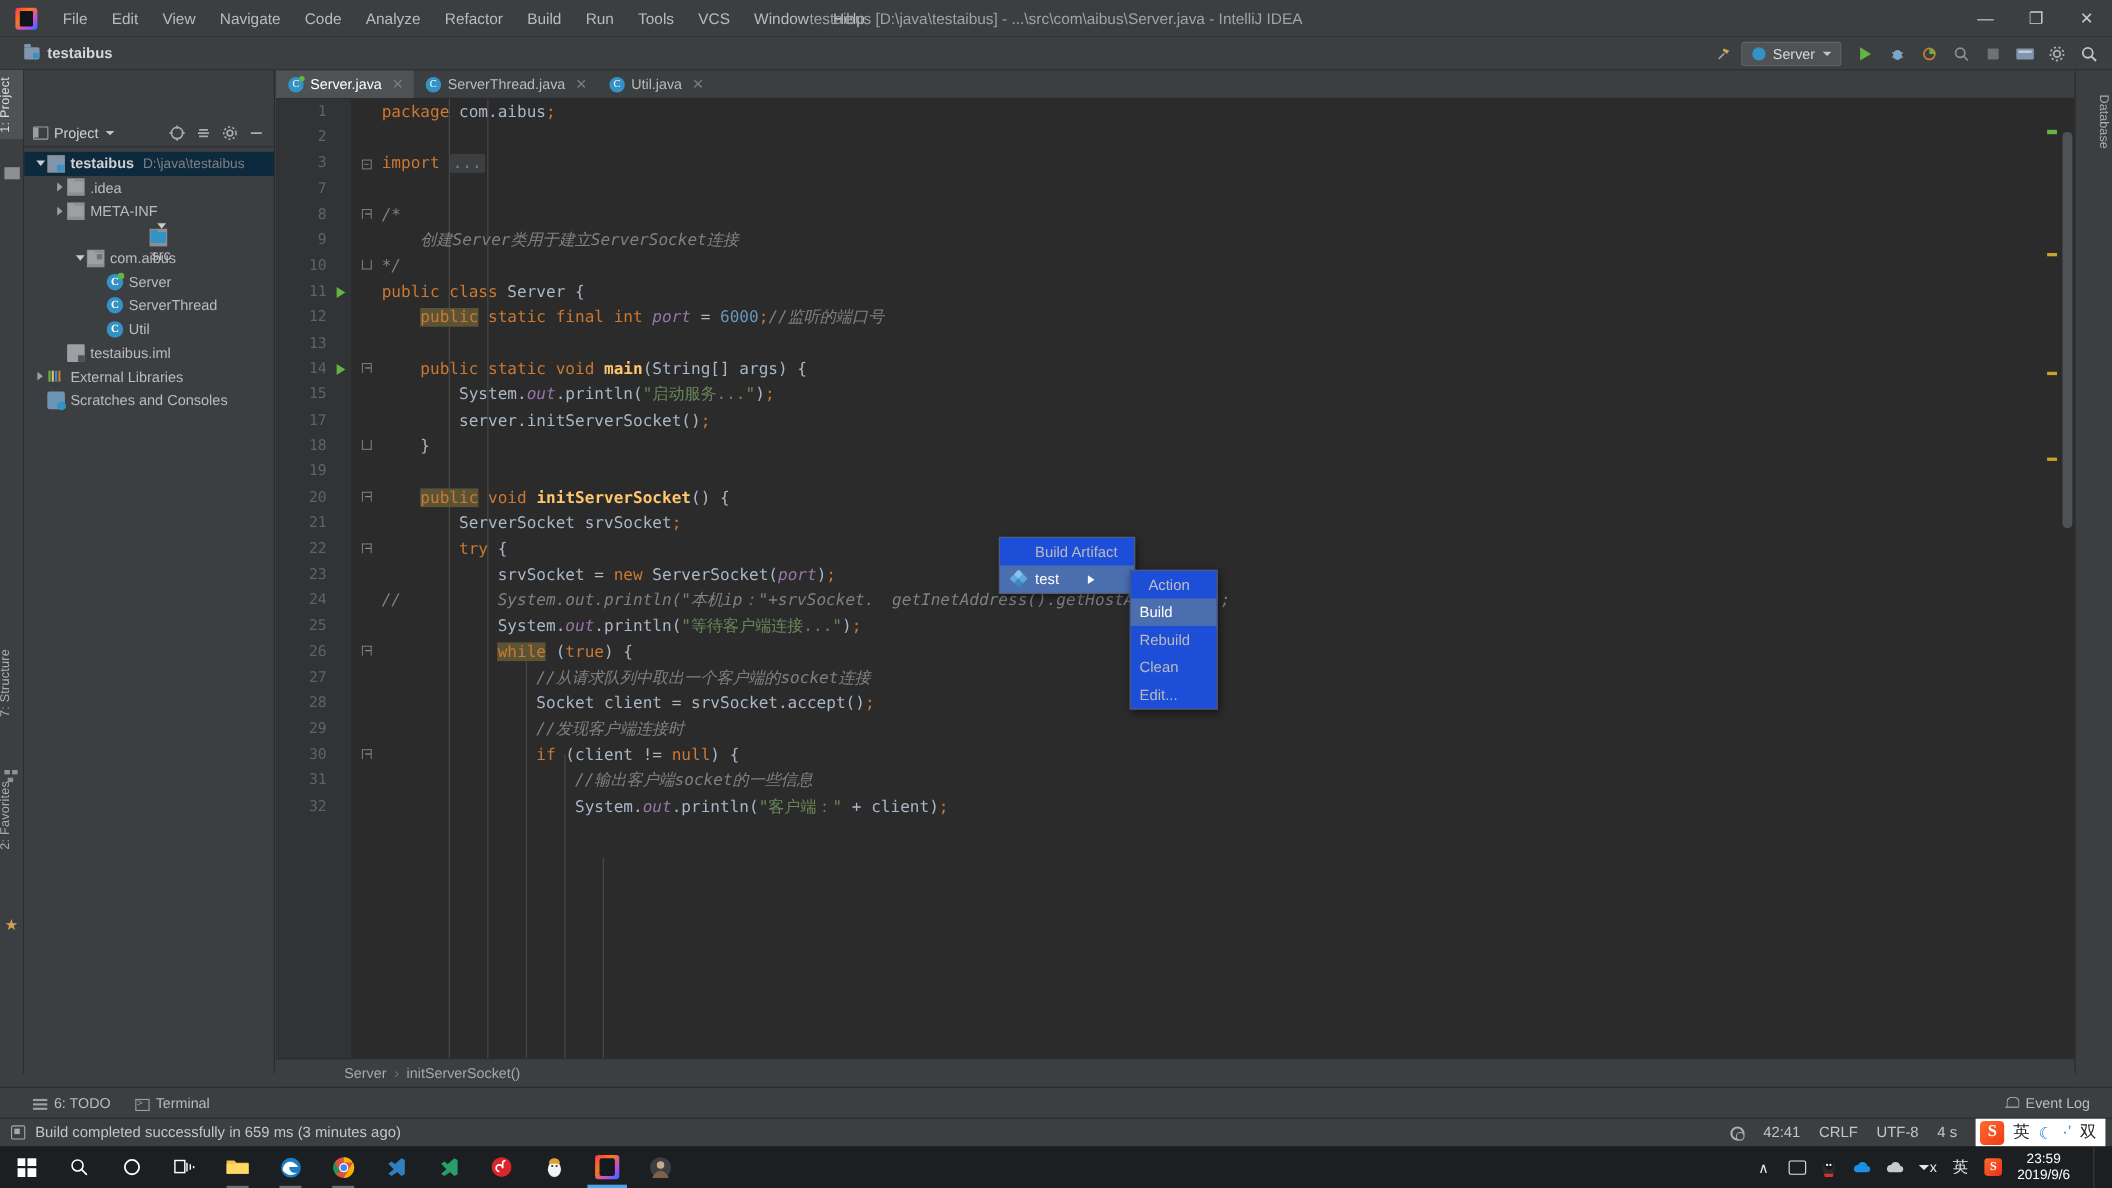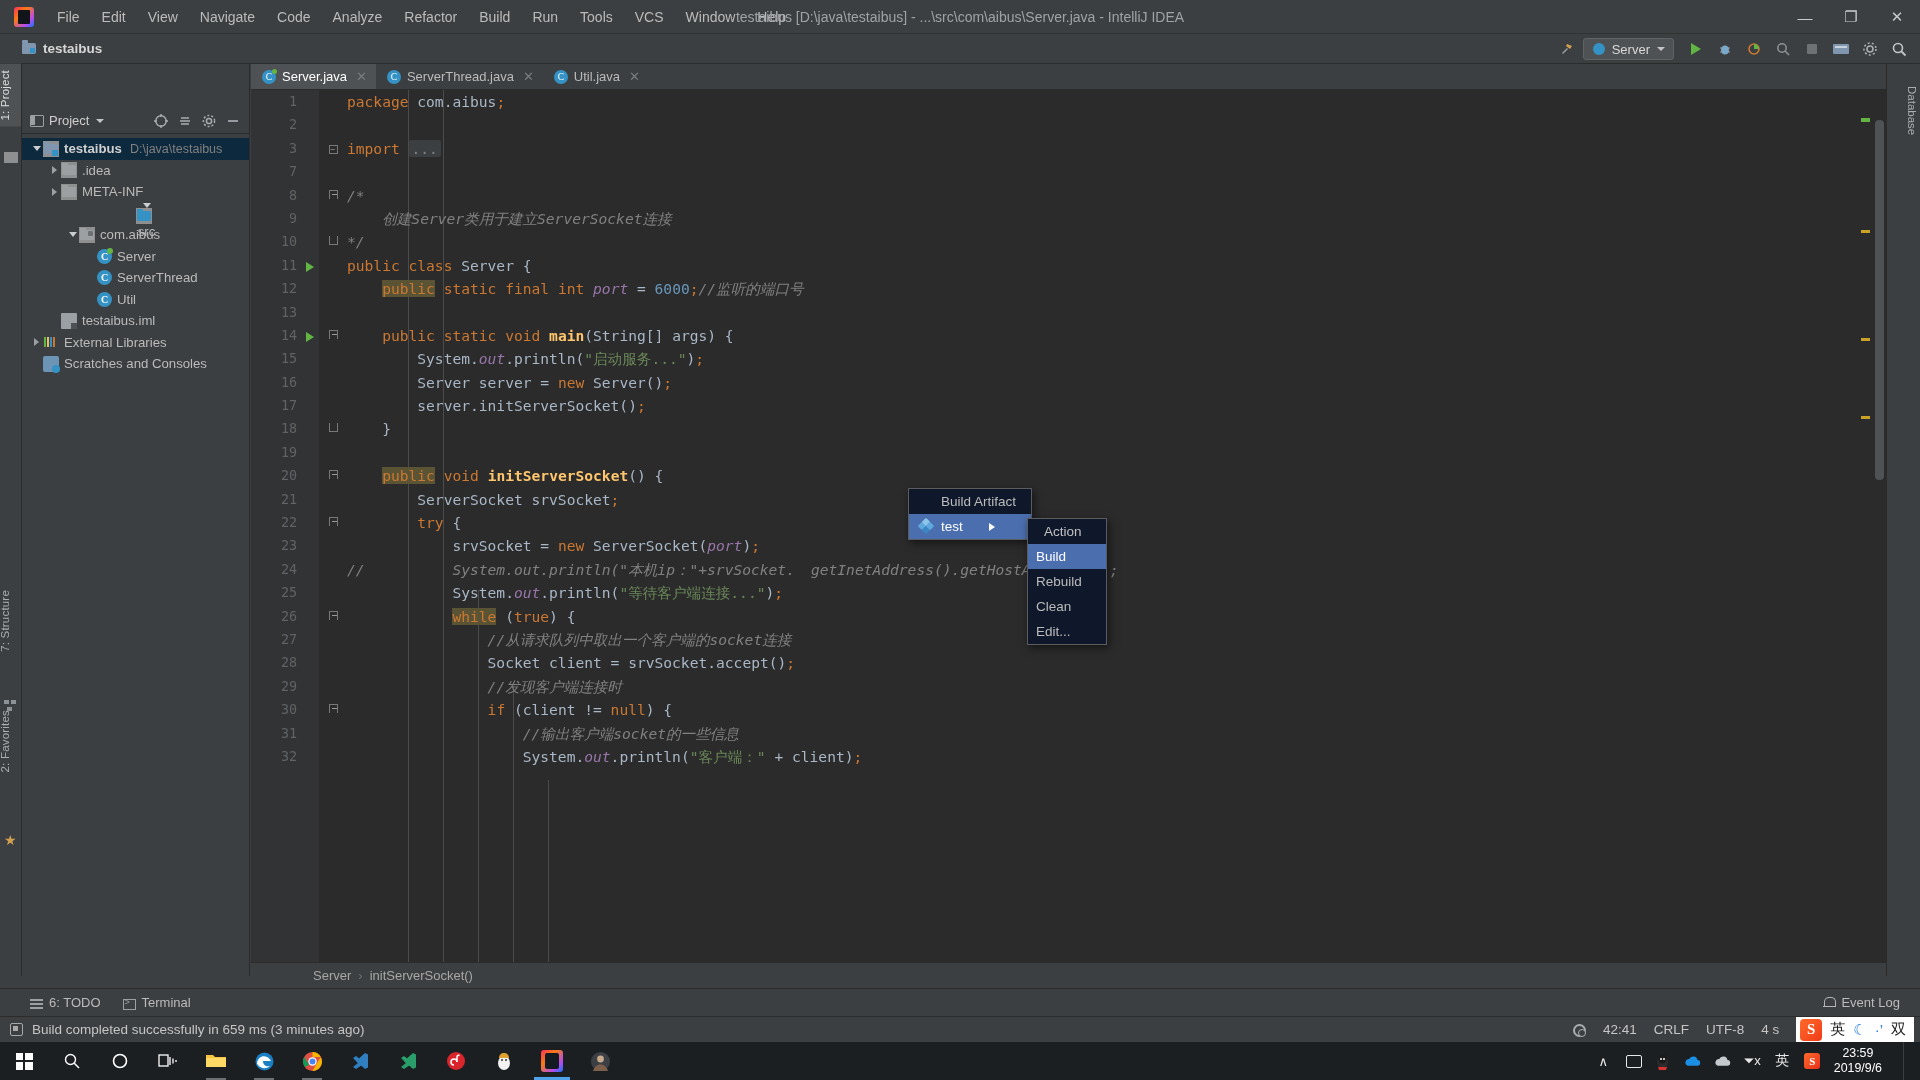--- a/index.html
+++ b/index.html
@@ -176,21 +176,21 @@
   .typo { border-bottom:2px wavy #6a8759;margin-left:16px; }
 
   
   .iguide { position:absolute; top:0; width:1px; height:100%; background:#4b4b4b; }
 
   
   .rmark { position:absolute; right:0; width:8px; height:3px; }
 
   
   .popup {
-    position:absolute; background:#0f172a; border:1px solid #5a5c5e;
+    position:absolute; background:#1d4ed8; border:1px solid #5a5c5e;
     box-shadow:2px 3px 8px rgba(0,0,0,.55); z-index:60; padding:0;
   }
   .pitem {
     height:25px; display:flex; align-items:center; padding:0 10px 0 10px;
     font-size:13.5px; color:#bbbbbb; white-space:nowrap; position:relative;
   }
   .pitem.sel { background:#4b6eaf; color:#ffffff; }
   .pitem.header { color:#c0c0c0; }
   .pico { width:15px; height:15px; margin-right:7px; flex:none; position:relative;}
   .artifact-ico { position:relative; width:15px;height:15px; }
@@ -527,21 +527,20 @@
           <div class="ln"><span class="lnum">3</span><span class="fold"><span class="fold-box">−</span></span><span class="ltext"><span class="kw">import</span> <span class="placeholder">...</span></span></div>
           <div class="ln"><span class="lnum">7</span><span class="ltext"></span></div>
           <div class="ln"><span class="lnum">8</span><span class="fold"><span class="fold-top"></span></span><span class="ltext"><span class="cmt">/*</span></span></div>
           <div class="ln"><span class="lnum">9</span><span class="ltext">    <span class="cmt">创建Server类用于建立ServerSocket连接</span></span></div>
           <div class="ln"><span class="lnum">10</span><span class="fold"><span class="fold-end"></span></span><span class="ltext"><span class="cmt">*/</span></span></div>
           <div class="ln"><span class="lnum">11</span><span class="gicon"><span class="run-tri"></span></span><span class="ltext"><span class="kw">public class</span> Server {</span></div>
           <div class="ln"><span class="lnum">12</span><span class="ltext">    <span class="kwhl">public</span> <span class="kw">static final int</span> <span class="sfld">port</span> = <span class="num">6000</span><span class="semi">;</span><span class="cmt">//监听的端口号</span></span></div>
           <div class="ln"><span class="lnum">13</span><span class="ltext"></span></div>
           <div class="ln"><span class="lnum">14</span><span class="gicon"><span class="run-tri"></span></span><span class="fold"><span class="fold-top"></span></span><span class="ltext">    <span class="kw">public static void</span> <span class="mth">main</span>(String[] args) {</span></div>
           <div class="ln"><span class="lnum">15</span><span class="ltext">        System.<span class="fld">out</span>.println(<span class="str">"启动服务..."</span>)<span class="semi">;</span></span></div>
-          <div class="ln"><span class="lnum">16</span><span class="ltext">        Server server = <span class="kw">new</span> Server()<span class="semi">;</span></span></div>
           <div class="ln"><span class="lnum">17</span><span class="ltext">        server.initServerSocket()<span class="semi">;</span></span></div>
           <div class="ln"><span class="lnum">18</span><span class="fold"><span class="fold-end"></span></span><span class="ltext">    }</span></div>
           <div class="ln"><span class="lnum">19</span><span class="ltext"></span></div>
           <div class="ln"><span class="lnum">20</span><span class="fold"><span class="fold-top"></span></span><span class="ltext">    <span class="kwhl">public</span> <span class="kw">void</span> <span class="mth">initServerSocket</span>() {</span></div>
           <div class="ln"><span class="lnum">21</span><span class="ltext">        ServerSocket srvSocket<span class="semi">;</span></span></div>
           <div class="ln"><span class="lnum">22</span><span class="fold"><span class="fold-top"></span></span><span class="ltext">        <span class="kw">try</span> {</span></div>
           <div class="ln"><span class="lnum">23</span><span class="ltext">            srvSocket = <span class="kw">new</span> ServerSocket(<span class="sfld">port</span>)<span class="semi">;</span></span></div>
           <div class="ln"><span class="lnum">24</span><span class="ltext"><span class="cmt">//          System.out.println("本机ip："+srvSocket.<span class="typo">getInetAddress</span>().getHostAddress());</span></span></div>
           <div class="ln"><span class="lnum">25</span><span class="ltext">            System.<span class="fld">out</span>.println(<span class="str">"等待客户端连接..."</span>)<span class="semi">;</span></span></div>
           <div class="ln"><span class="lnum">26</span><span class="fold"><span class="fold-top"></span></span><span class="ltext">            <span class="kwhl">while</span> (<span class="kw">true</span>) {</span></div>

